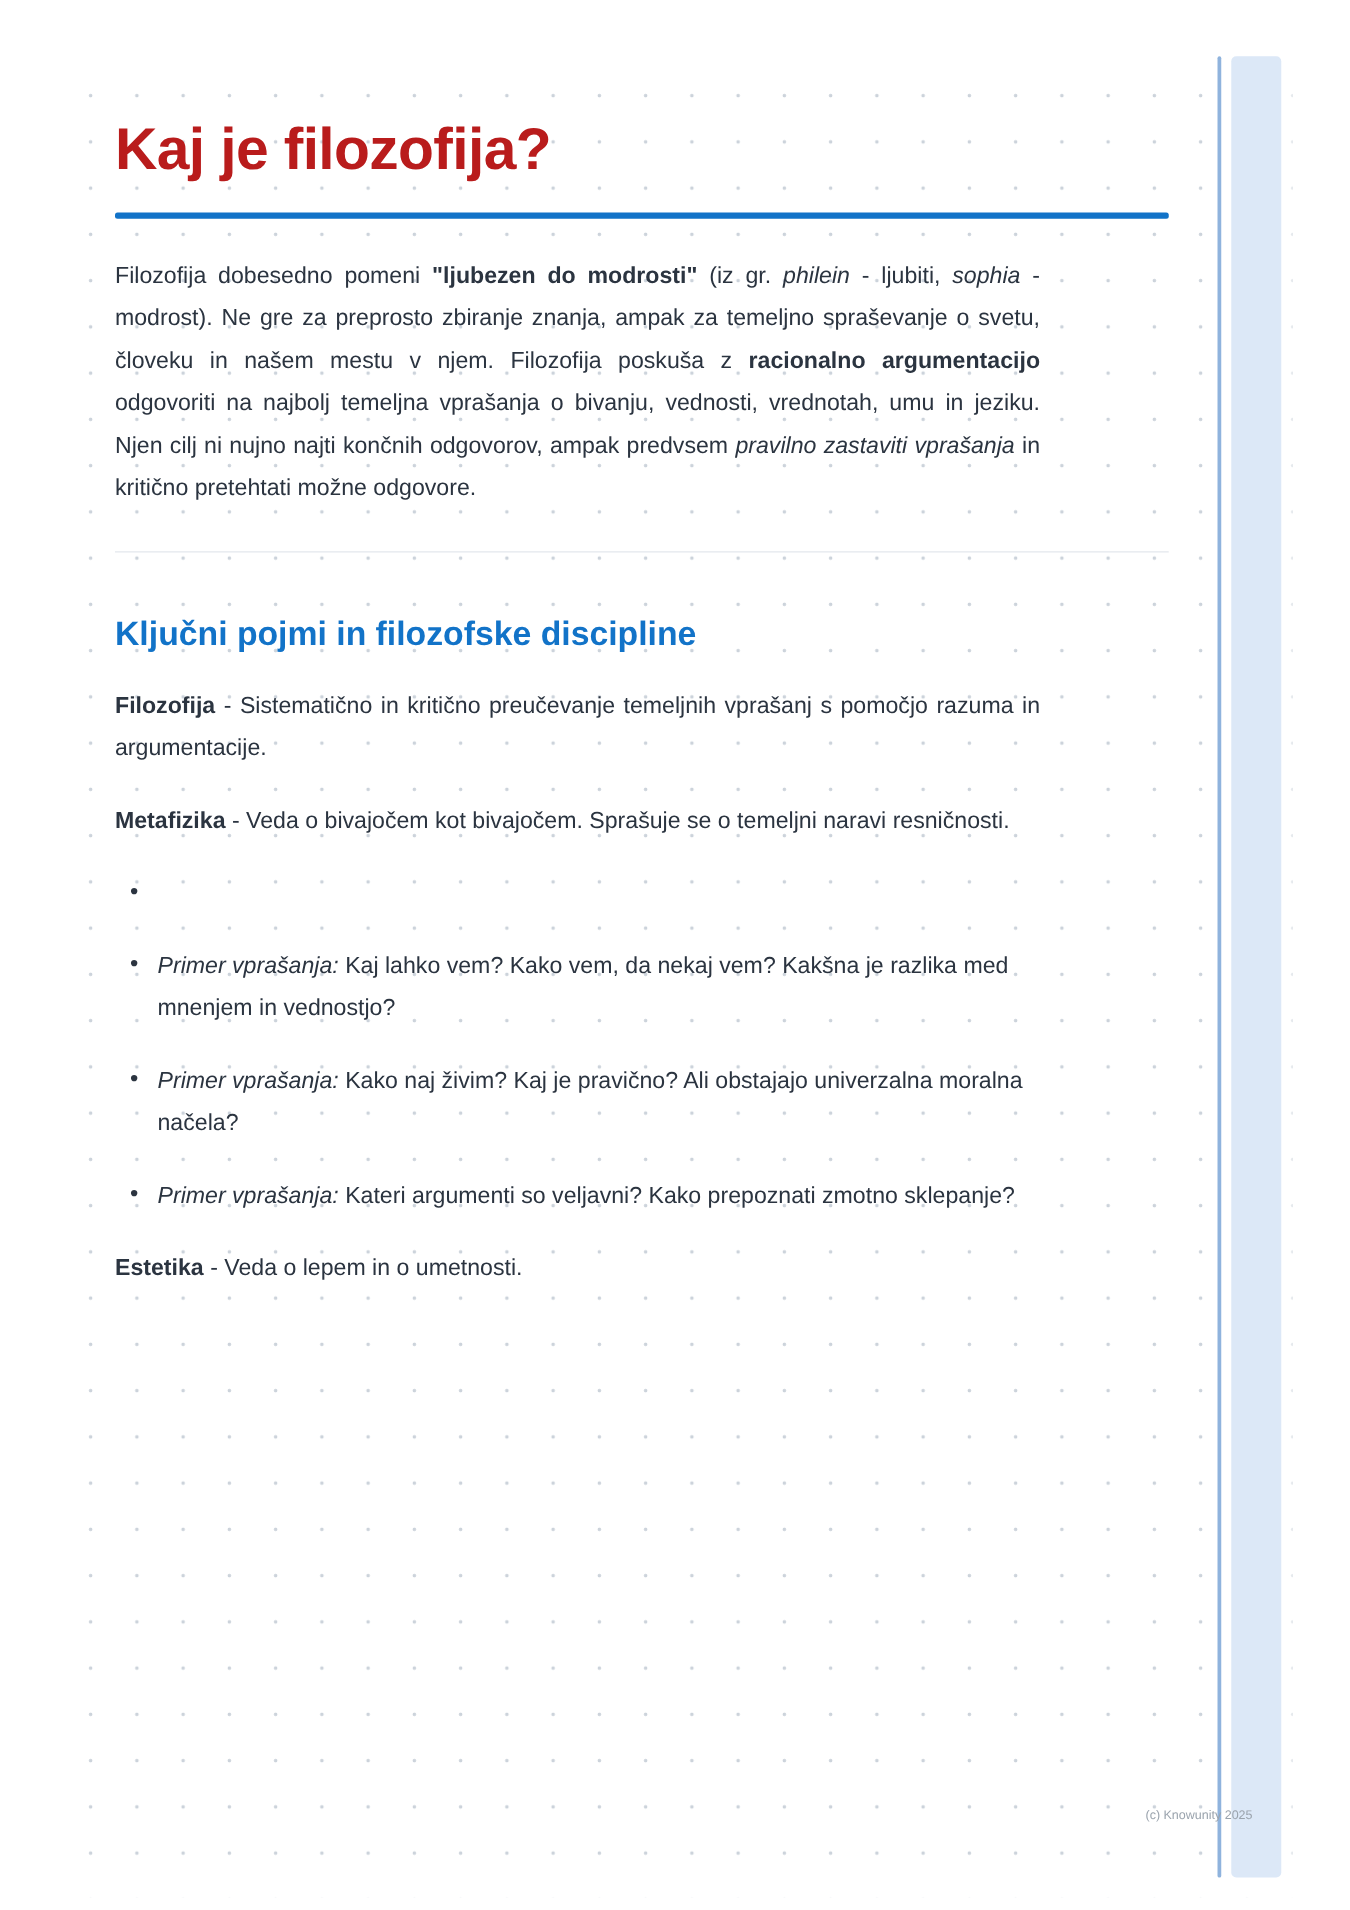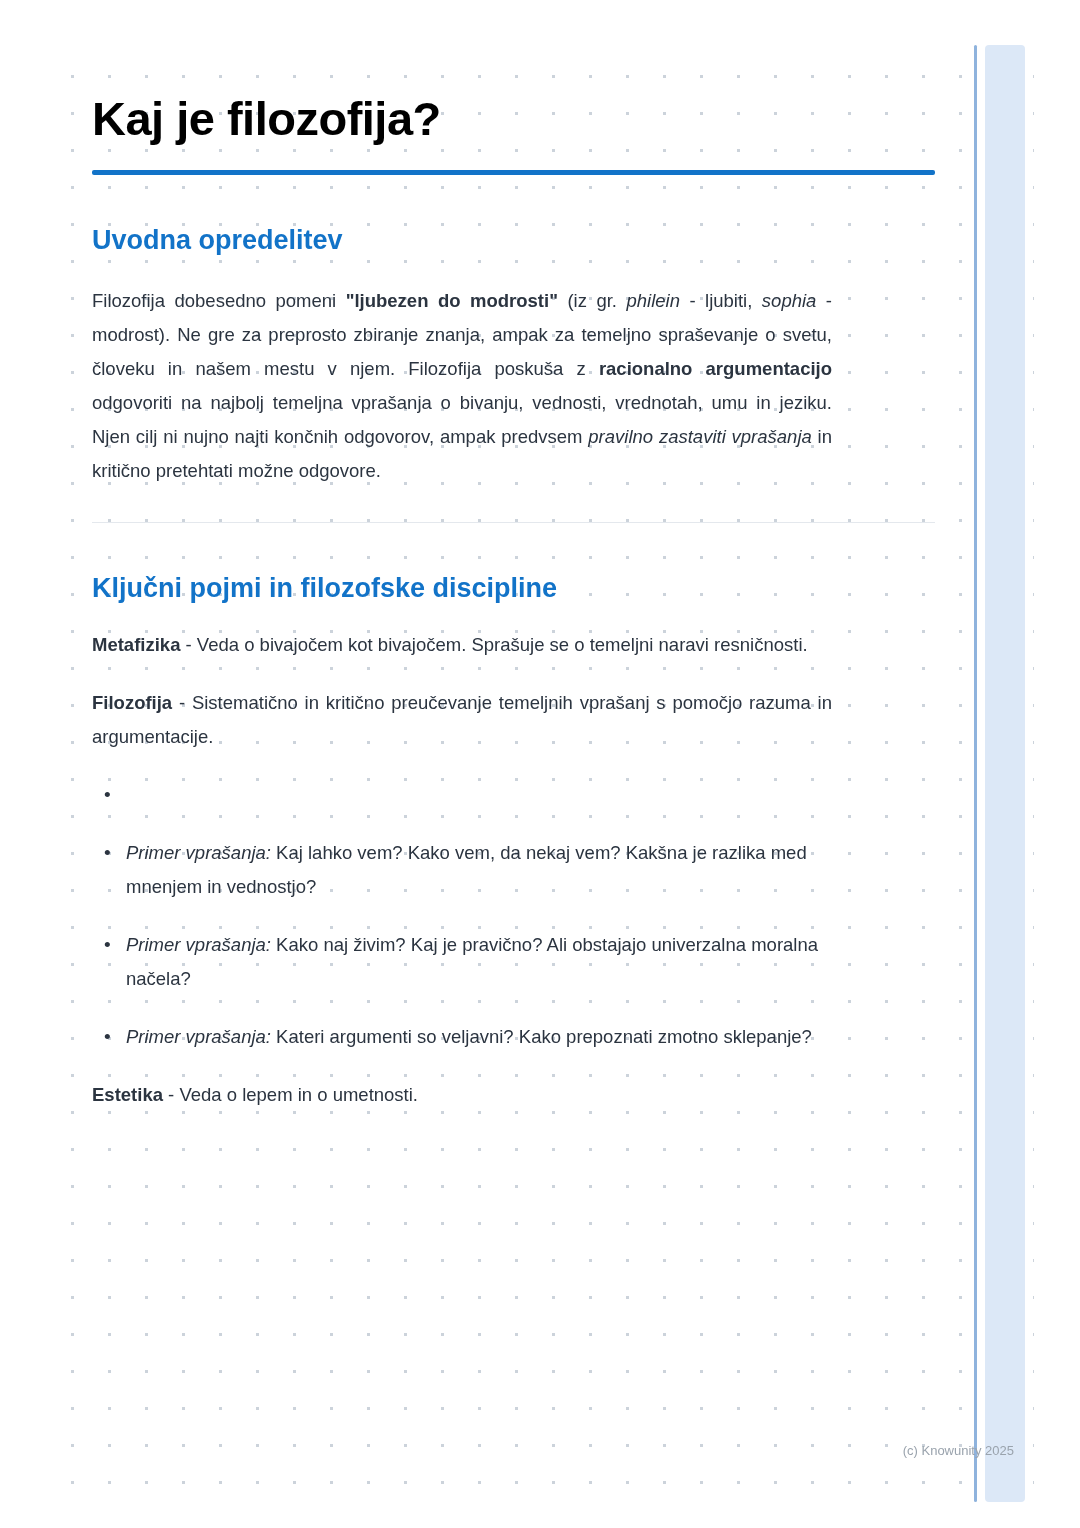--- a/index.html
+++ b/index.html
@@ -47,21 +47,21 @@
     top: 92px;
     width: 843px;
     z-index: 2;
   }
   h1.page-title {
     margin: 0;
     font-size: 47px;
     line-height: 1.15;
     font-weight: 800;
     letter-spacing: -0.5px;
-    color: #000000;
+    color: #b91c1c;
   }
   .title-rule {
     height: 5px;
     background: #1273c8;
     margin-top: 24px;
     border-radius: 2px;
   }
   section h2 {
     margin: 50px 0 0;
     font-size: 27px;
@@ -96,48 +96,47 @@
   .b { font-weight: 700; }
   .i { font-style: italic; }
   hr.section-divider {
     border: none;
     border-top: 1px solid #e4e8ed;
     margin: 34px 0 0;
     width: 100%;
   }
   .footer {
     position: absolute;
-    right: 66px;
+    right: 78px;
     bottom: 70px;
-    font-size: 13px;
+    font-size: 10px;
     color: #9aa3ad;
     z-index: 5;
     text-align: right;
   }
 </style>
 </head>
 <body>
 
 <div class="dot-grid"></div>
 <div class="side-line"></div>
 <div class="side-strip"></div>
 
 <div class="content">
   <h1 class="page-title">Kaj je filozofija?</h1>
   <div class="title-rule"></div>
   <div id="sections">
       <section>
-        <h2>Uvodna opredelitev</h2>
         <p class="para intro"><span>Filozofija dobesedno pomeni </span><span class="b">"ljubezen do modrosti"</span><span> (iz gr. </span><span class="i">philein</span><span> - ljubiti, </span><span class="i">sophia</span><span> - modrost). Ne gre za preprosto zbiranje znanja, ampak za temeljno spraševanje o svetu, človeku in našem mestu v njem. Filozofija poskuša z </span><span class="b">racionalno argumentacijo</span><span> odgovoriti na najbolj temeljna vprašanja o bivanju, vednosti, vrednotah, umu in jeziku. Njen cilj ni nujno najti končnih odgovorov, ampak predvsem </span><span class="i">pravilno zastaviti vprašanja</span><span> in kritično pretehtati možne odgovore.</span></p>
         <hr class="section-divider">
       </section>
       <section>
         <h2>Ključni pojmi in filozofske discipline</h2>
+        <p class="para"><span class="b">Filozofija</span><span> - Sistematično in kritično preučevanje temeljnih vprašanj s pomočjo razuma in argumentacije.</span></p>
         <p class="para"><span class="b">Metafizika</span><span> - Veda o bivajočem kot bivajočem. Sprašuje se o temeljni naravi resničnosti.</span></p>
-        <p class="para"><span class="b">Filozofija</span><span> - Sistematično in kritično preučevanje temeljnih vprašanj s pomočjo razuma in argumentacije.</span></p>
         <div class="bullet">
           <span class="marker">•</span>
         </div>
         <div class="bullet">
           <span class="marker">•</span>
           <div class="bullet-text"><span class="i">Primer vprašanja:</span><span> Kaj lahko vem? Kako vem, da nekaj vem? Kakšna je razlika med mnenjem in vednostjo?</span></div>
         </div>
         <div class="bullet">
           <span class="marker">•</span>
           <div class="bullet-text"><span class="i">Primer vprašanja:</span><span> Kako naj živim? Kaj je pravično? Ali obstajajo univerzalna moralna načela?</span></div>

